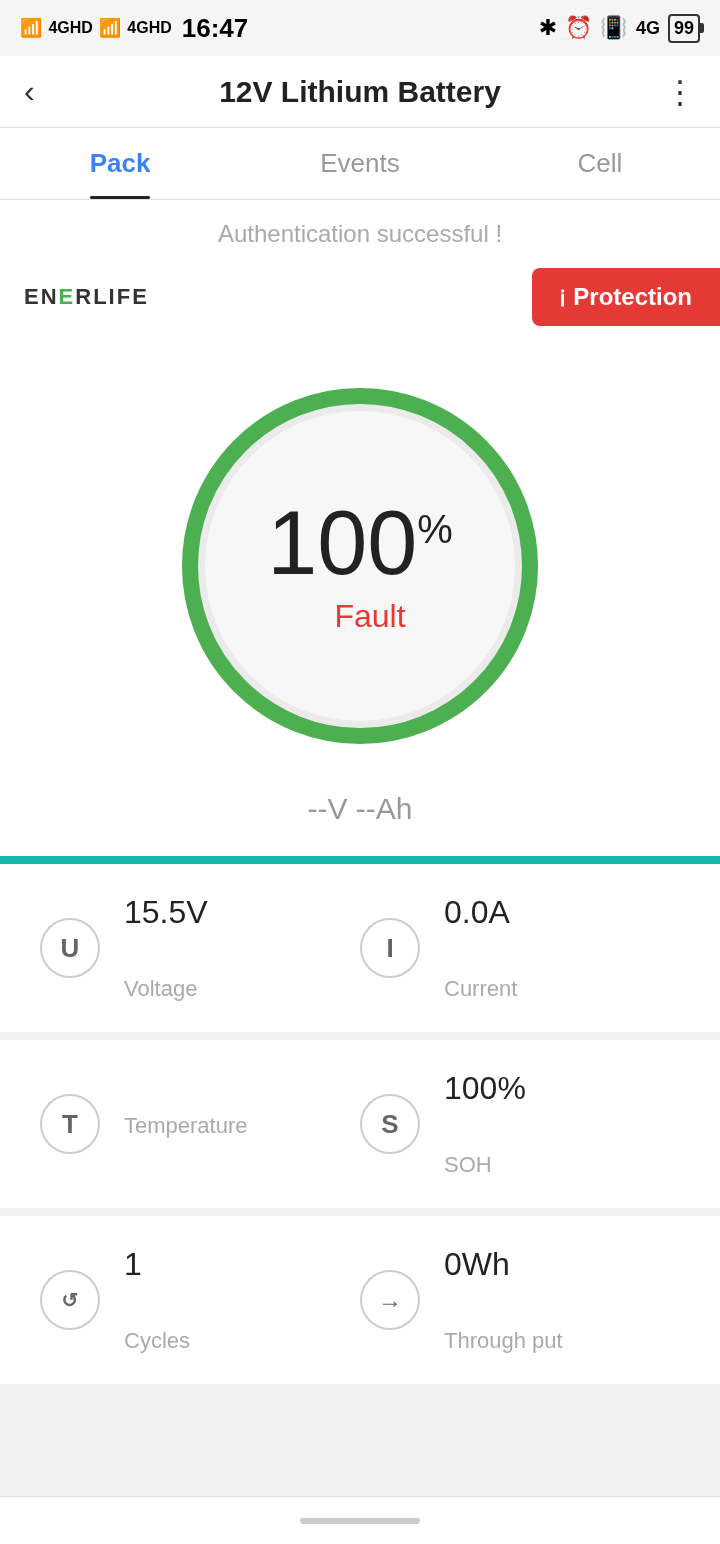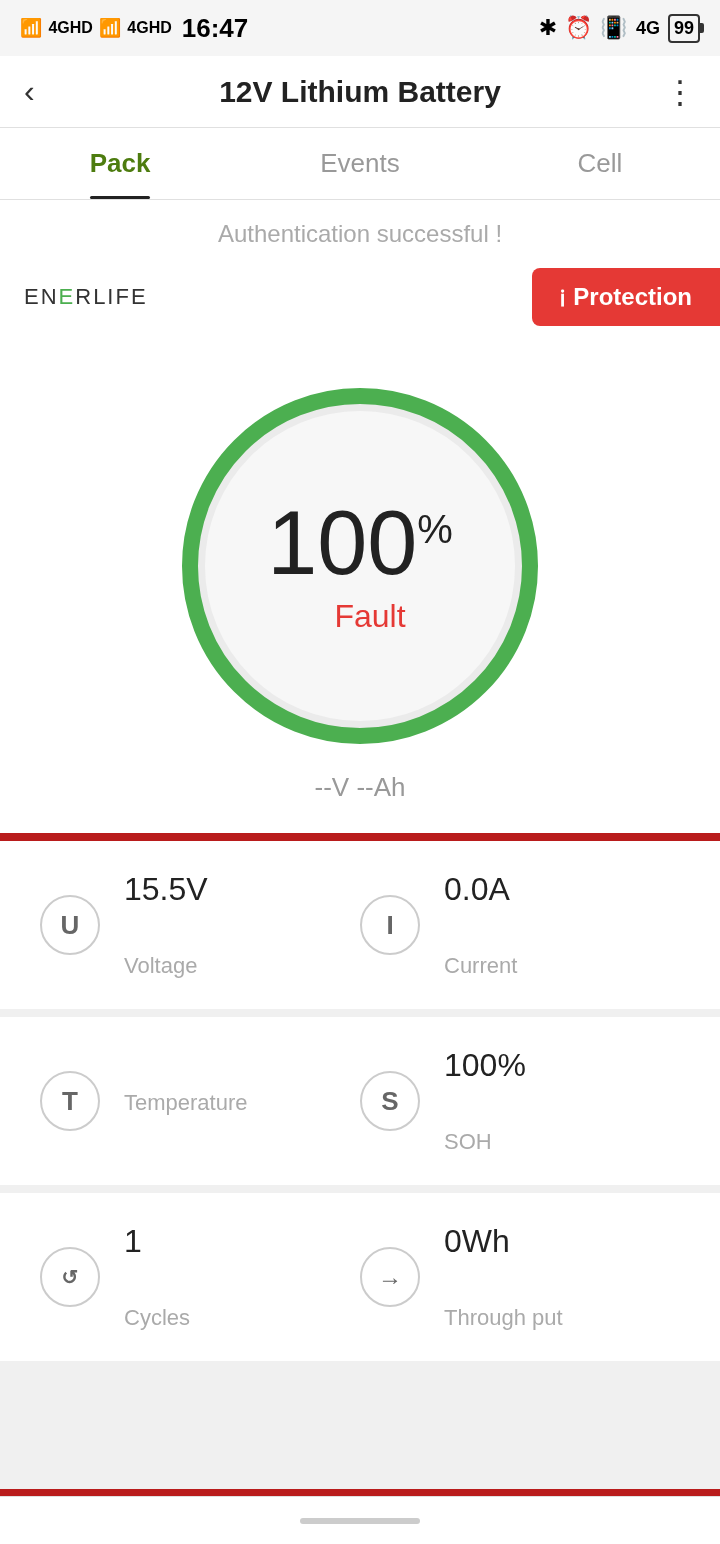--- a/index.html
+++ b/index.html
@@ -105,38 +105,38 @@
       height: 100%;
       display: flex;
       align-items: center;
       justify-content: center;
       font-size: 26px;
       color: #999;
       cursor: pointer;
       position: relative;
     }
     .tab.active {
-      color: #4d7c0f;
+      color: #3b82f6;
       font-weight: 600;
     }
     .tab.active::after {
       content: '';
       position: absolute;
       bottom: 0;
       left: 50%;
       transform: translateX(-50%);
       width: 60px;
       height: 3px;
       background: #222;
       border-radius: 2px;
     }
 
     
     .content {
-      background: #b91c1c;
+      background: #14b8a6;
       min-height: 1344px;
     }
 
     
     .auth-bar {
       background: #fff;
       text-align: center;
       padding: 20px 0 10px;
     }
     .auth-message {
@@ -147,21 +147,21 @@
     
     .brand-protection-row {
       background: #fff;
       display: flex;
       align-items: center;
       justify-content: space-between;
       padding: 10px 0 20px 24px;
     }
     .brand-logo {
       font-size: 22px;
-      font-weight: 400;
+      font-weight: 700;
       letter-spacing: 2px;
       color: #333;
     }
     .brand-logo span {
       color: #4caf50;
     }
     .protection-badge {
       background: #e53935;
       color: #fff;
       display: flex;
@@ -213,22 +213,22 @@
       font-size: 40px;
       vertical-align: super;
     }
     .gauge-status {
       font-size: 32px;
       color: #e53935;
       margin-left: 20px;
     }
 
     .voltage-ah {
-      margin-top: 16px;
-      font-size: 26px;
+      margin-top: 36px;
+      font-size: 30px;
       color: #999;
     }
 
     
     .metrics-grid {
       margin-top: 8px;
       background: #f0f0f0;
       display: flex;
       flex-direction: column;
       gap: 8px;

